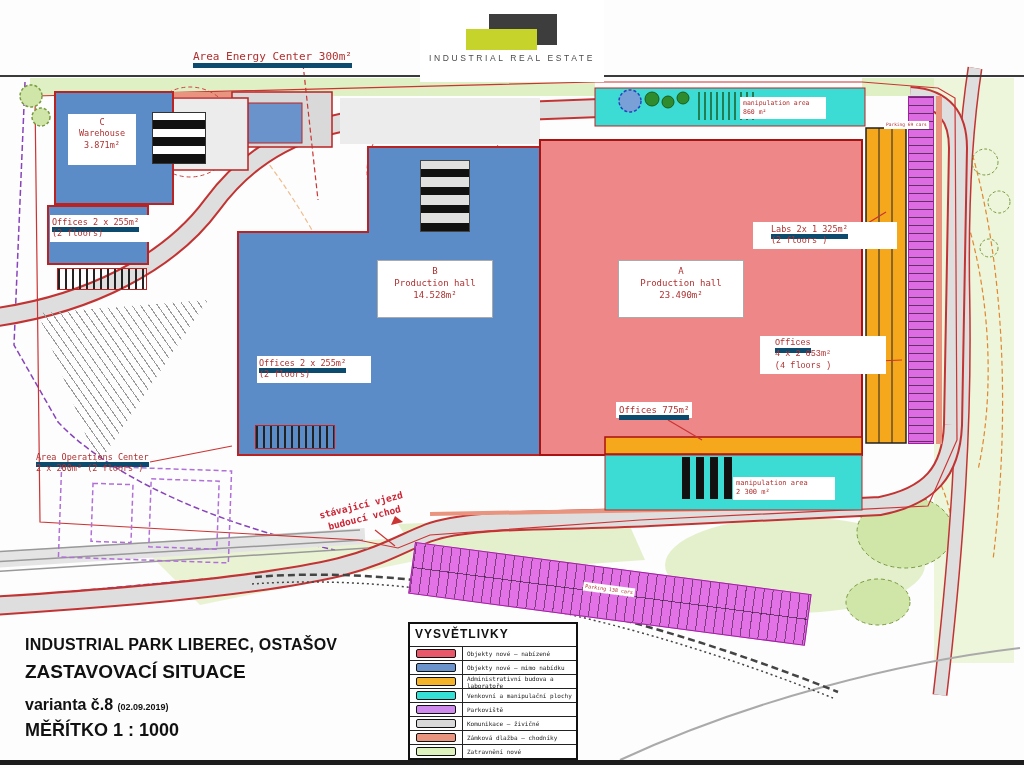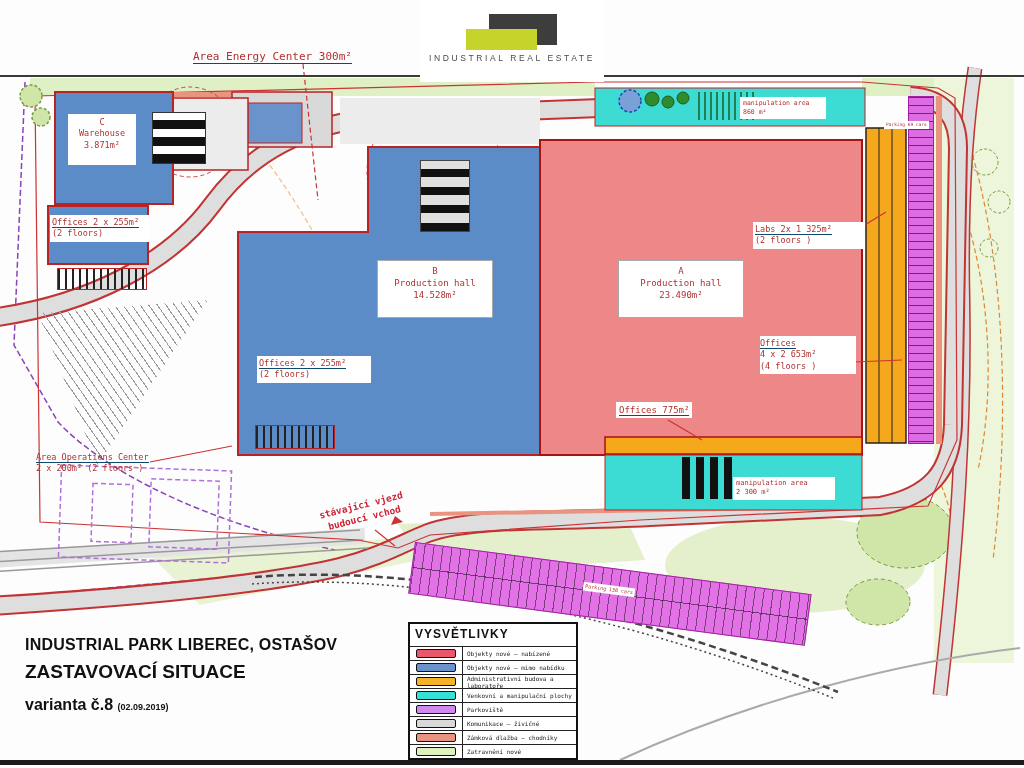--- a/index.html
+++ b/index.html
@@ -12,21 +12,21 @@
   #logo{position:absolute;left:420px;top:0;width:184px;height:82px;background:#fff;z-index:4;text-align:center;}
   #logo .mark{position:relative;width:184px;height:50px;}
   #logo .mark .dark{position:absolute;left:69px;top:14px;width:68px;height:31px;background:#3d3d3d;}
   #logo .mark .lime{position:absolute;left:46px;top:29px;width:71px;height:21px;background:#c6d32b;}
   #logo .brand{font-size:25px;font-weight:600;letter-spacing:7px;color:#3f3f3f;line-height:20px;}
   #logo .tag{font-size:8.5px;letter-spacing:2.6px;color:#4a4a4a;margin-top:3px;}
   
   .plab{position:absolute;z-index:2;background:#fff;color:#b03030;
         font-family:"DejaVu Sans Mono",monospace;line-height:1.35;}
   .plab.noband{background:transparent;}
-  .plab .u{border-bottom:1px solid #0c4a6e;}
+  .plab .u{border-bottom:5px solid #0c4a6e;}
   .ctr{text-align:center;}
   .bx{border:1px solid #aaa;}
   
   .pat{position:absolute;z-index:2;}
   
   #titleblock{position:absolute;left:25px;top:636px;z-index:5;color:#111;}
   #titleblock .t1{font-size:16px;font-weight:bold;letter-spacing:.2px;}
   #titleblock .t2{font-size:19px;font-weight:bold;margin-top:7px;}
   #titleblock .t3{font-size:16px;font-weight:bold;margin-top:13px;}
   #titleblock .t3 small{font-size:9px;font-weight:bold;}
@@ -207,26 +207,26 @@
     <div>Production hall</div>
     <div>14.528m²</div>
   </div>
 
   <div class="plab ctr bx" style="left:618px;top:260px;width:124px;height:52px;font-size:9px;padding-top:4px;">
     <div>A</div>
     <div>Production hall</div>
     <div>23.490m²</div>
   </div>
 
-  <div class="plab" style="left:753px;top:222px;width:108px;font-size:8.5px;padding:2px 2px;">
+  <div class="plab" style="left:753px;top:222px;width:108px;font-size:8.5px;padding:2px 18px;">
     <div><span class="u">Labs  2x 1 325m²</span></div>
     <div>(2 floors )</div>
   </div>
 
-  <div class="plab" style="left:760px;top:336px;width:96px;font-size:8.5px;padding:2px 0;">
+  <div class="plab" style="left:760px;top:336px;width:96px;font-size:8.5px;padding:2px 15px;font-family:Liberation Mono, monospace;">
     <div><span class="u">Offices</span></div>
     <div>4 x 2 653m²</div>
     <div>(4 floors )</div>
   </div>
 
   <div class="plab" style="left:616px;top:402px;font-size:9px;padding:2px 3px;">
     <span class="u">Offices  775m²</span>
   </div>
 
   <div class="plab" style="left:740px;top:97px;width:80px;font-size:6.5px;padding:2px 3px;">
@@ -265,20 +265,21 @@
     <div class="tag">INDUSTRIAL REAL ESTATE</div>
   </div>
 
   <div id="titleblock">
     <div class="t1">INDUSTRIAL PARK LIBEREC, OSTAŠOV</div>
     <div class="t2">ZASTAVOVACÍ SITUACE</div>
     <div class="t3">
       <span>varianta č.8</span>
       <small>(02.09.2019)</small>
     </div>
+    <div class="t4">MĚŘÍTKO 1 : 1000</div>
   </div>
 
   <div id="legend">
     <div class="ttl">VYSVĚTLIVKY</div>
     <div class="row">
       <div class="sw-cell">
           <div class="sw" style="background: rgb(232, 88, 106);"></div>
         </div>
       <div class="lab">Objekty nové – nabízené</div>
     </div>

